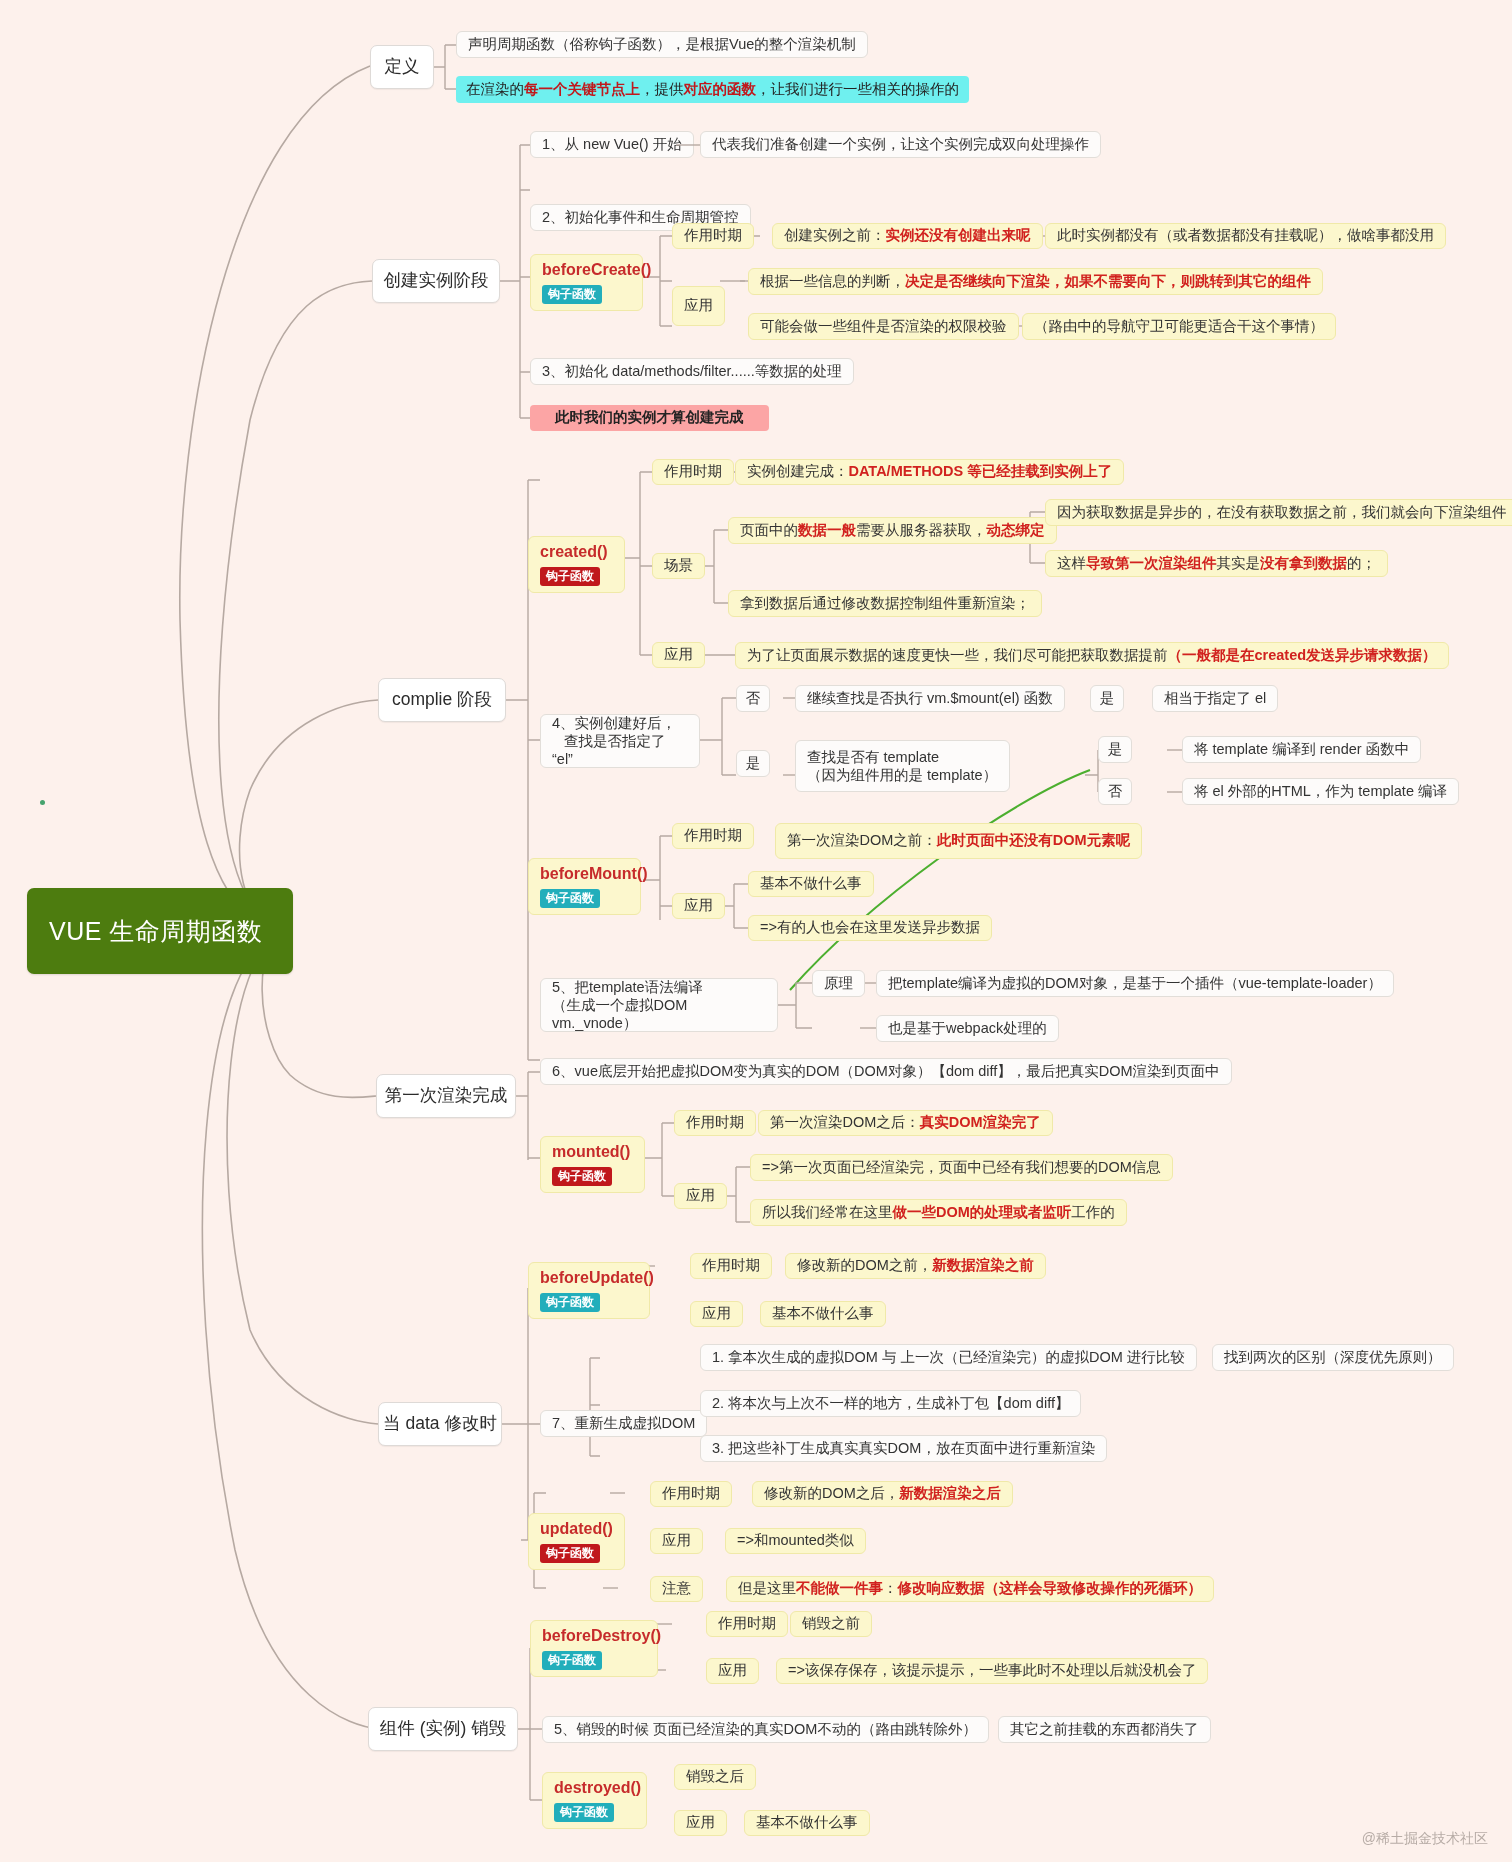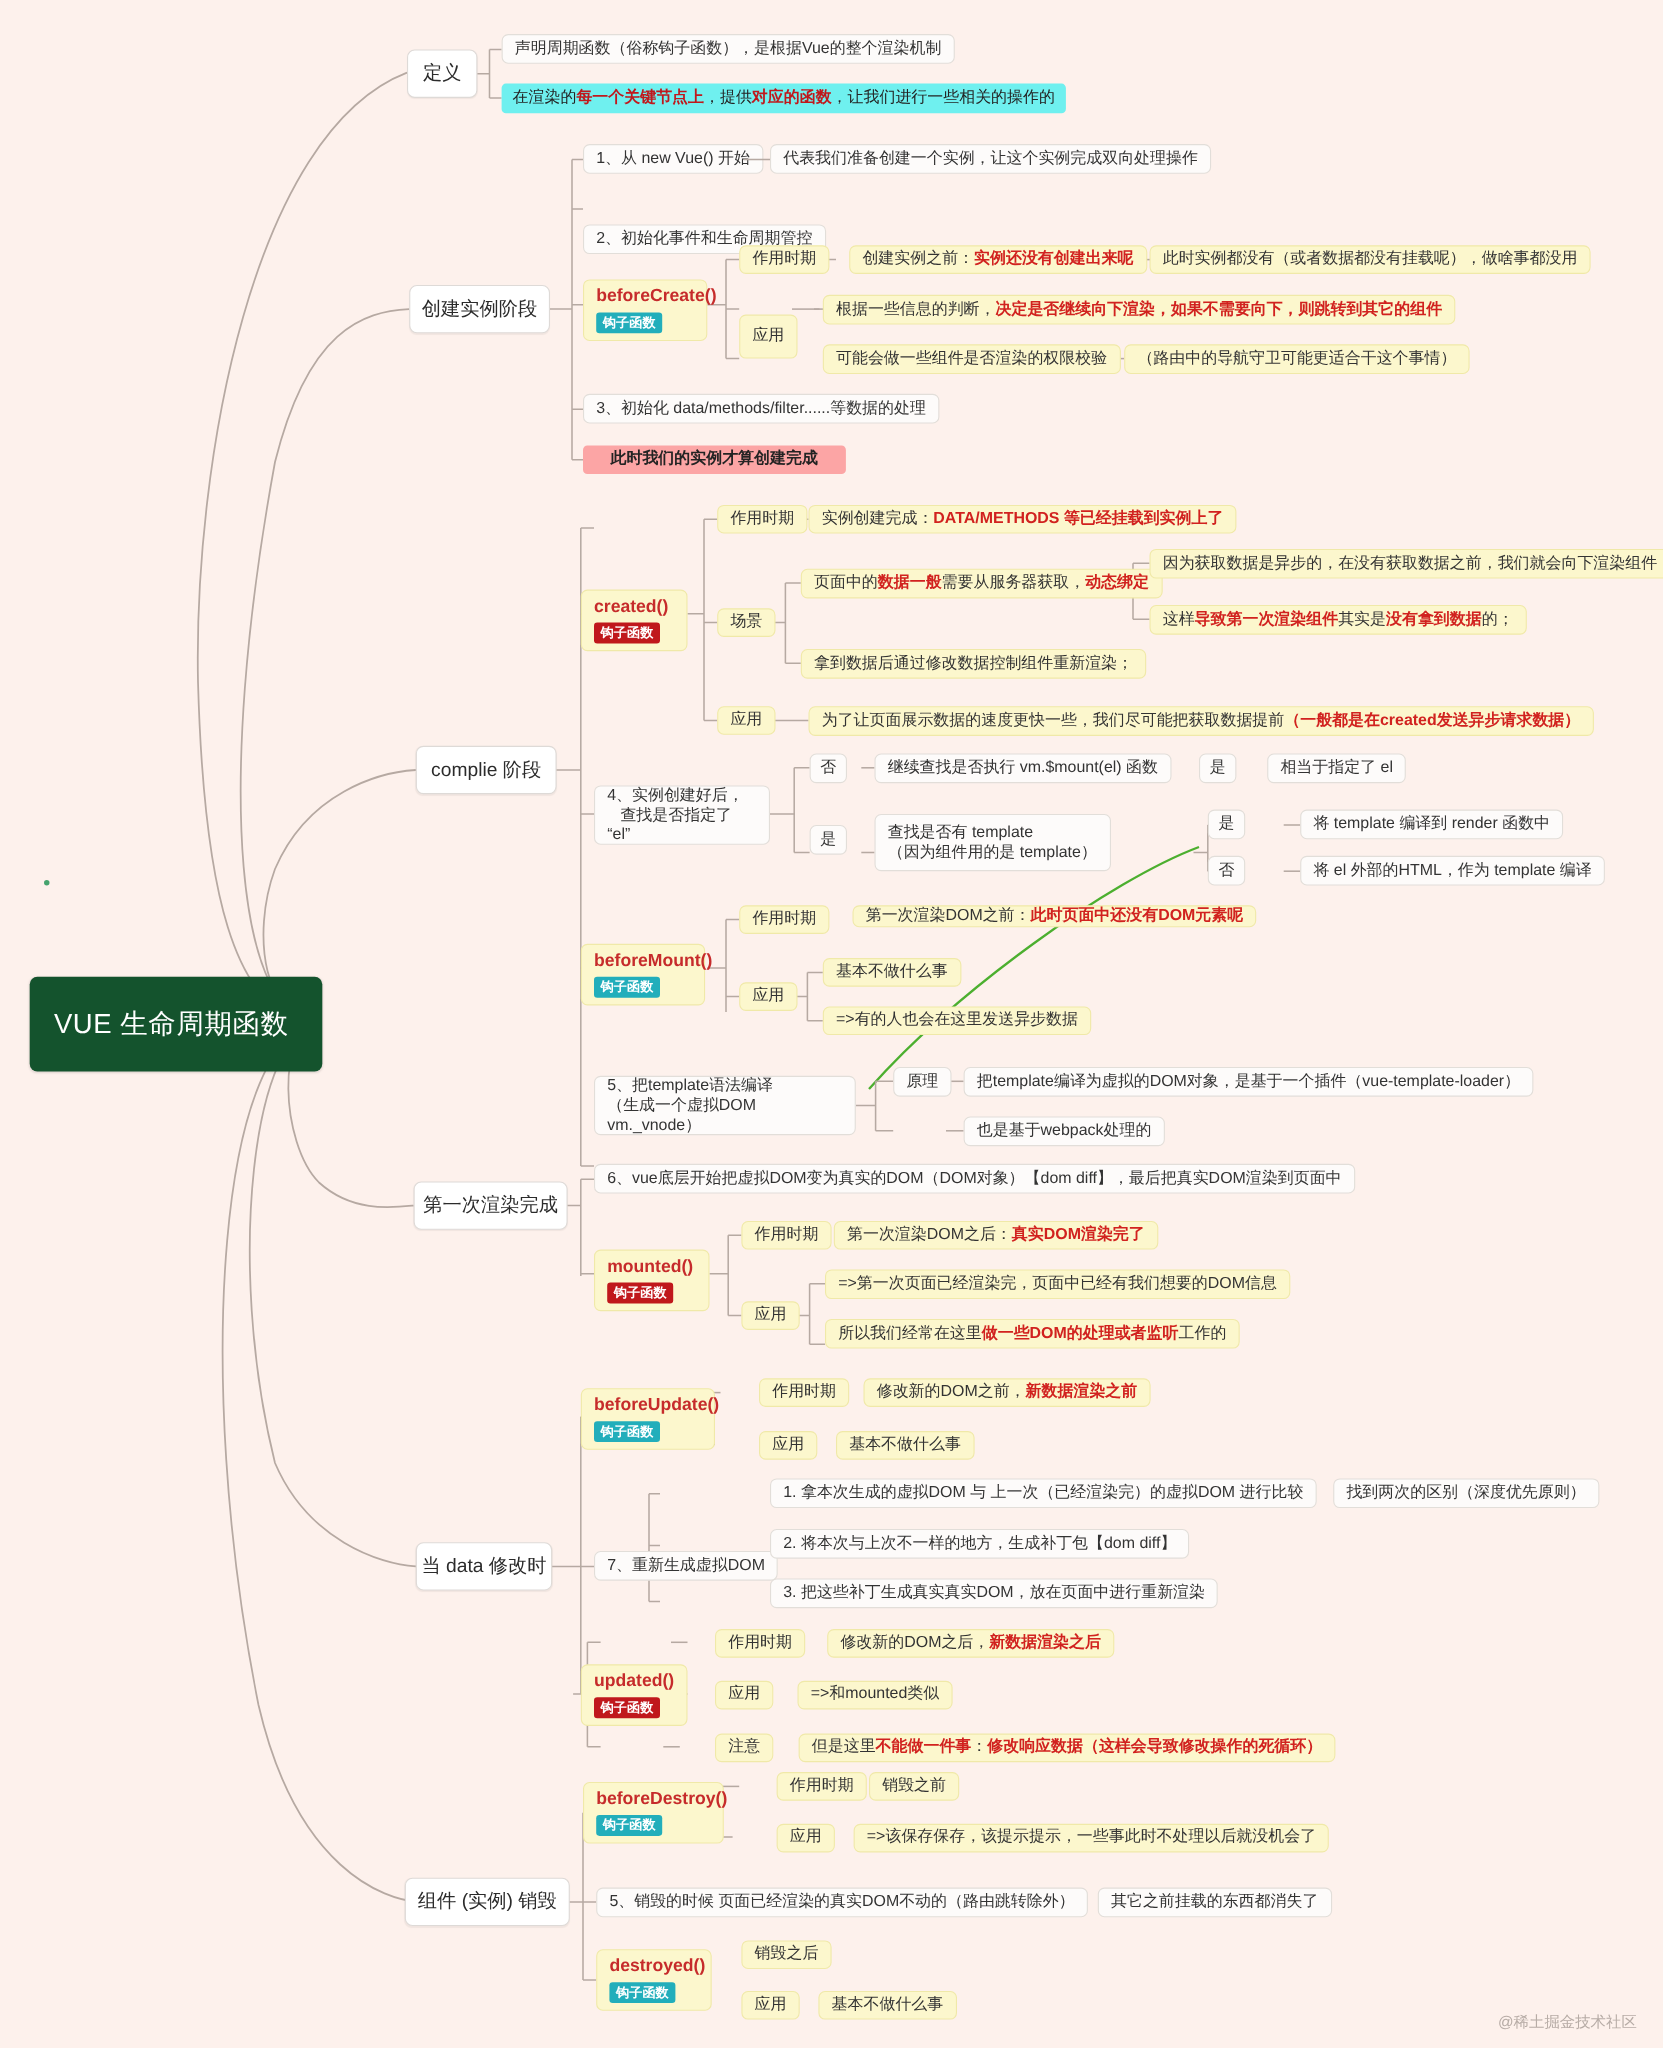--- a/index.html
+++ b/index.html
@@ -14,21 +14,21 @@
   svg.links{position:absolute;left:0;top:0;width:1512px;height:1862px;pointer-events:none;}
   .node{
     position:absolute;
     box-sizing:border-box;
     white-space:nowrap;
     display:flex;align-items:center;
     line-height:1.32;
   }
   
   .k-root{
-    background:#14532d;color:#ffffff;
+    background:#4d7c0f;color:#ffffff;
     border-radius:7px;
     font-size:25px;
     padding:0 22px;
     letter-spacing:.5px;
     box-shadow:0 1px 2px rgba(0,0,0,.12);
   }
   .k-branch{
     background:#ffffff;color:#2b2b2b;
     border:1px solid #dedad7;
     border-radius:7px;
@@ -299,21 +299,21 @@
     <span>将 el 外部的HTML，作为 template 编译</span>
   </div>
 
   <div class="node k-hook" style="left:528px;top:858px;width:113px;display:block;">
     <span class="hk-name">beforeMount()</span>
     <span class="hk-tag tag-teal">钩子函数</span>
   </div>
   <div class="node k-yellow" style="left:672px;top:823px;height:26px;">
     <span>作用时期</span>
   </div>
-  <div class="node k-yellow" style="left:775px;top:823px;height:20px;text-align:right;">
+  <div class="node k-yellow" style="left:775px;top:823px;height:36px;text-align:right;">
     <span id="bm-timing"><span>第一次渲染DOM之前：</span><span class="em">此时页面中还没有DOM元素呢</span></span>
   </div>
   <div class="node k-yellow" style="left:672px;top:893px;height:26px;">
     <span>应用</span>
   </div>
   <div class="node k-yellow" style="left:748px;top:871px;height:26px;">
     <span>基本不做什么事</span>
   </div>
   <div class="node k-yellow" style="left:748px;top:915px;height:26px;">
     <span>=&gt;有的人也会在这里发送异步数据</span>

